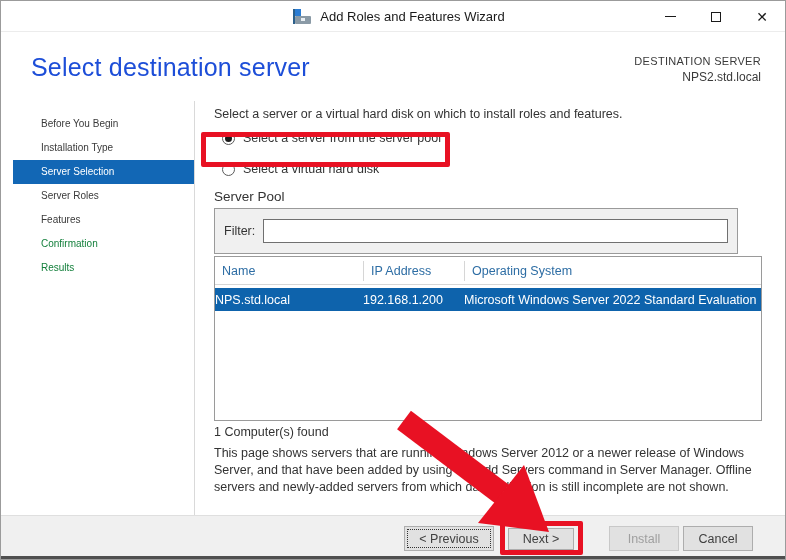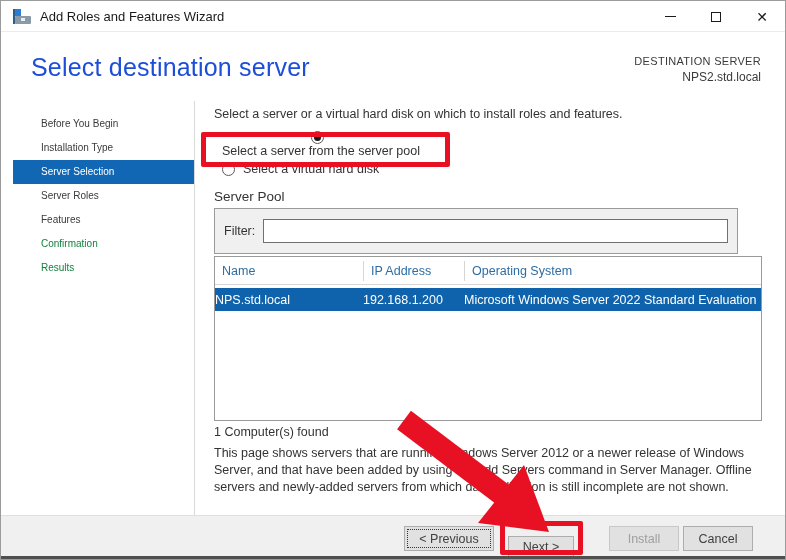--- a/index.html
+++ b/index.html
@@ -5,21 +5,21 @@
   * { margin:0; padding:0; box-sizing:border-box; }
   html,body { background:#c8c8c8; }
   body { font-family:"Liberation Sans","DejaVu Sans",sans-serif; }
   .window {
     position:relative; width:786px; height:560px; background:#ffffff;
     border:1px solid #9b9b9b; overflow:hidden;
   }
   
   .titlebar {
     position:absolute; left:0; top:0; width:100%; height:31px; background:#ffffff;
-    border-bottom:1px solid #ececec; display:flex; align-items:center;
+    border-bottom:1px solid #ececec; display:flex; align-items:center;justify-content:center;
   }
   .app-icon { width:18px; height:15px; margin-left:12px; position:relative; }
   .app-icon .flag { position:absolute; left:0; top:0; width:8px; height:7px; background:#2b7cd3; }
   .app-icon .pole { position:absolute; left:0; top:0; width:2px; height:15px; background:#2b5f8a; }
   .app-icon .box  { position:absolute; left:2px; top:7px; width:16px; height:8px; background:#8a9aa6; border-radius:1px; }
   .app-icon .latch{ position:absolute; left:8px; top:9px; width:4px; height:3px; background:#e8eef2; }
   .title-text { margin-left:9px; font-size:13px; color:#1a1a1a; }
   .win-controls { position:absolute; right:0; top:0; height:31px; display:flex; }
   .win-btn { width:46px; height:31px; display:flex; align-items:center; justify-content:center;
              font-size:13px; color:#1a1a1a; }
@@ -42,21 +42,21 @@
     height:24px; line-height:24px; margin-left:12px; width:181px;
     padding-left:28px; font-size:10px; color:#3a3a3a; cursor:default;
   }
   .side-item.selected { background:#1267b5; color:#ffffff; }
   .side-item.disabled { color:#15803d; }
   .v-divider { position:absolute; left:193px; top:100px; width:1px; height:414px; background:#d9d9d9; }
 
   
   .intro { position:absolute; left:213px; top:106px; font-size:12.5px; color:#333; }
   .radio-row { position:absolute; left:221px; display:flex; align-items:center; font-size:12.5px; color:#333; }
-  .radio-row-1 { top:130px;flex-direction:column; }
+  .radio-row-1 { top:130px; }
   .radio-row-2 { top:161px; }
   .radio {
     width:13px; height:13px; border:1px solid #5a5a5a; border-radius:50%;
     background:#fff; margin-right:8px; position:relative; flex:0 0 auto;
   }
   .radio.checked::after {
     content:""; position:absolute; left:2px; top:2px; width:7px; height:7px;
     border-radius:50%; background:#1a1a1a;
   }
 
@@ -96,21 +96,21 @@
   .footer {
     position:absolute; left:0; top:514px; width:100%; height:43px;
     background:#f0f0f0; border-top:1px solid #dfdfdf;
   }
   .bottom-edge { position:absolute; left:0; bottom:0; width:100%; height:3px; background:#4f4f4f; }
   .btn {
     position:absolute; height:25px; background:#e1e1e1; border:1px solid #adadad;
     font-size:12.5px; color:#404040; font-family:inherit; text-align:center; padding:0;
   }
   .btn-previous { left:403px; top:525px; width:90px; outline:1px dotted #333; outline-offset:-4px; }
-  .btn-next { left:507px; top:527px; width:66px; height:22px;margin-top:8px; }
+  .btn-next { left:507px; top:527px; width:66px; height:22px; }
   .btn-install { left:608px; top:525px; width:70px; color:#9f9f9f; border-color:#c8c8c8; }
   .btn-cancel { left:682px; top:525px; width:70px; }
 
   
   .anno-box { position:absolute; border:5px solid #e81123; border-radius:2px; pointer-events:none; z-index:50; }
   .anno-radio { left:200px; top:131px; width:249px; height:35px; }
   .anno-next { left:499px; top:520px; width:83px; height:34px; }
   .anno-arrow { position:absolute; left:0; top:0; width:786px; height:560px; pointer-events:none; z-index:60; }
 </style>
 </head>

